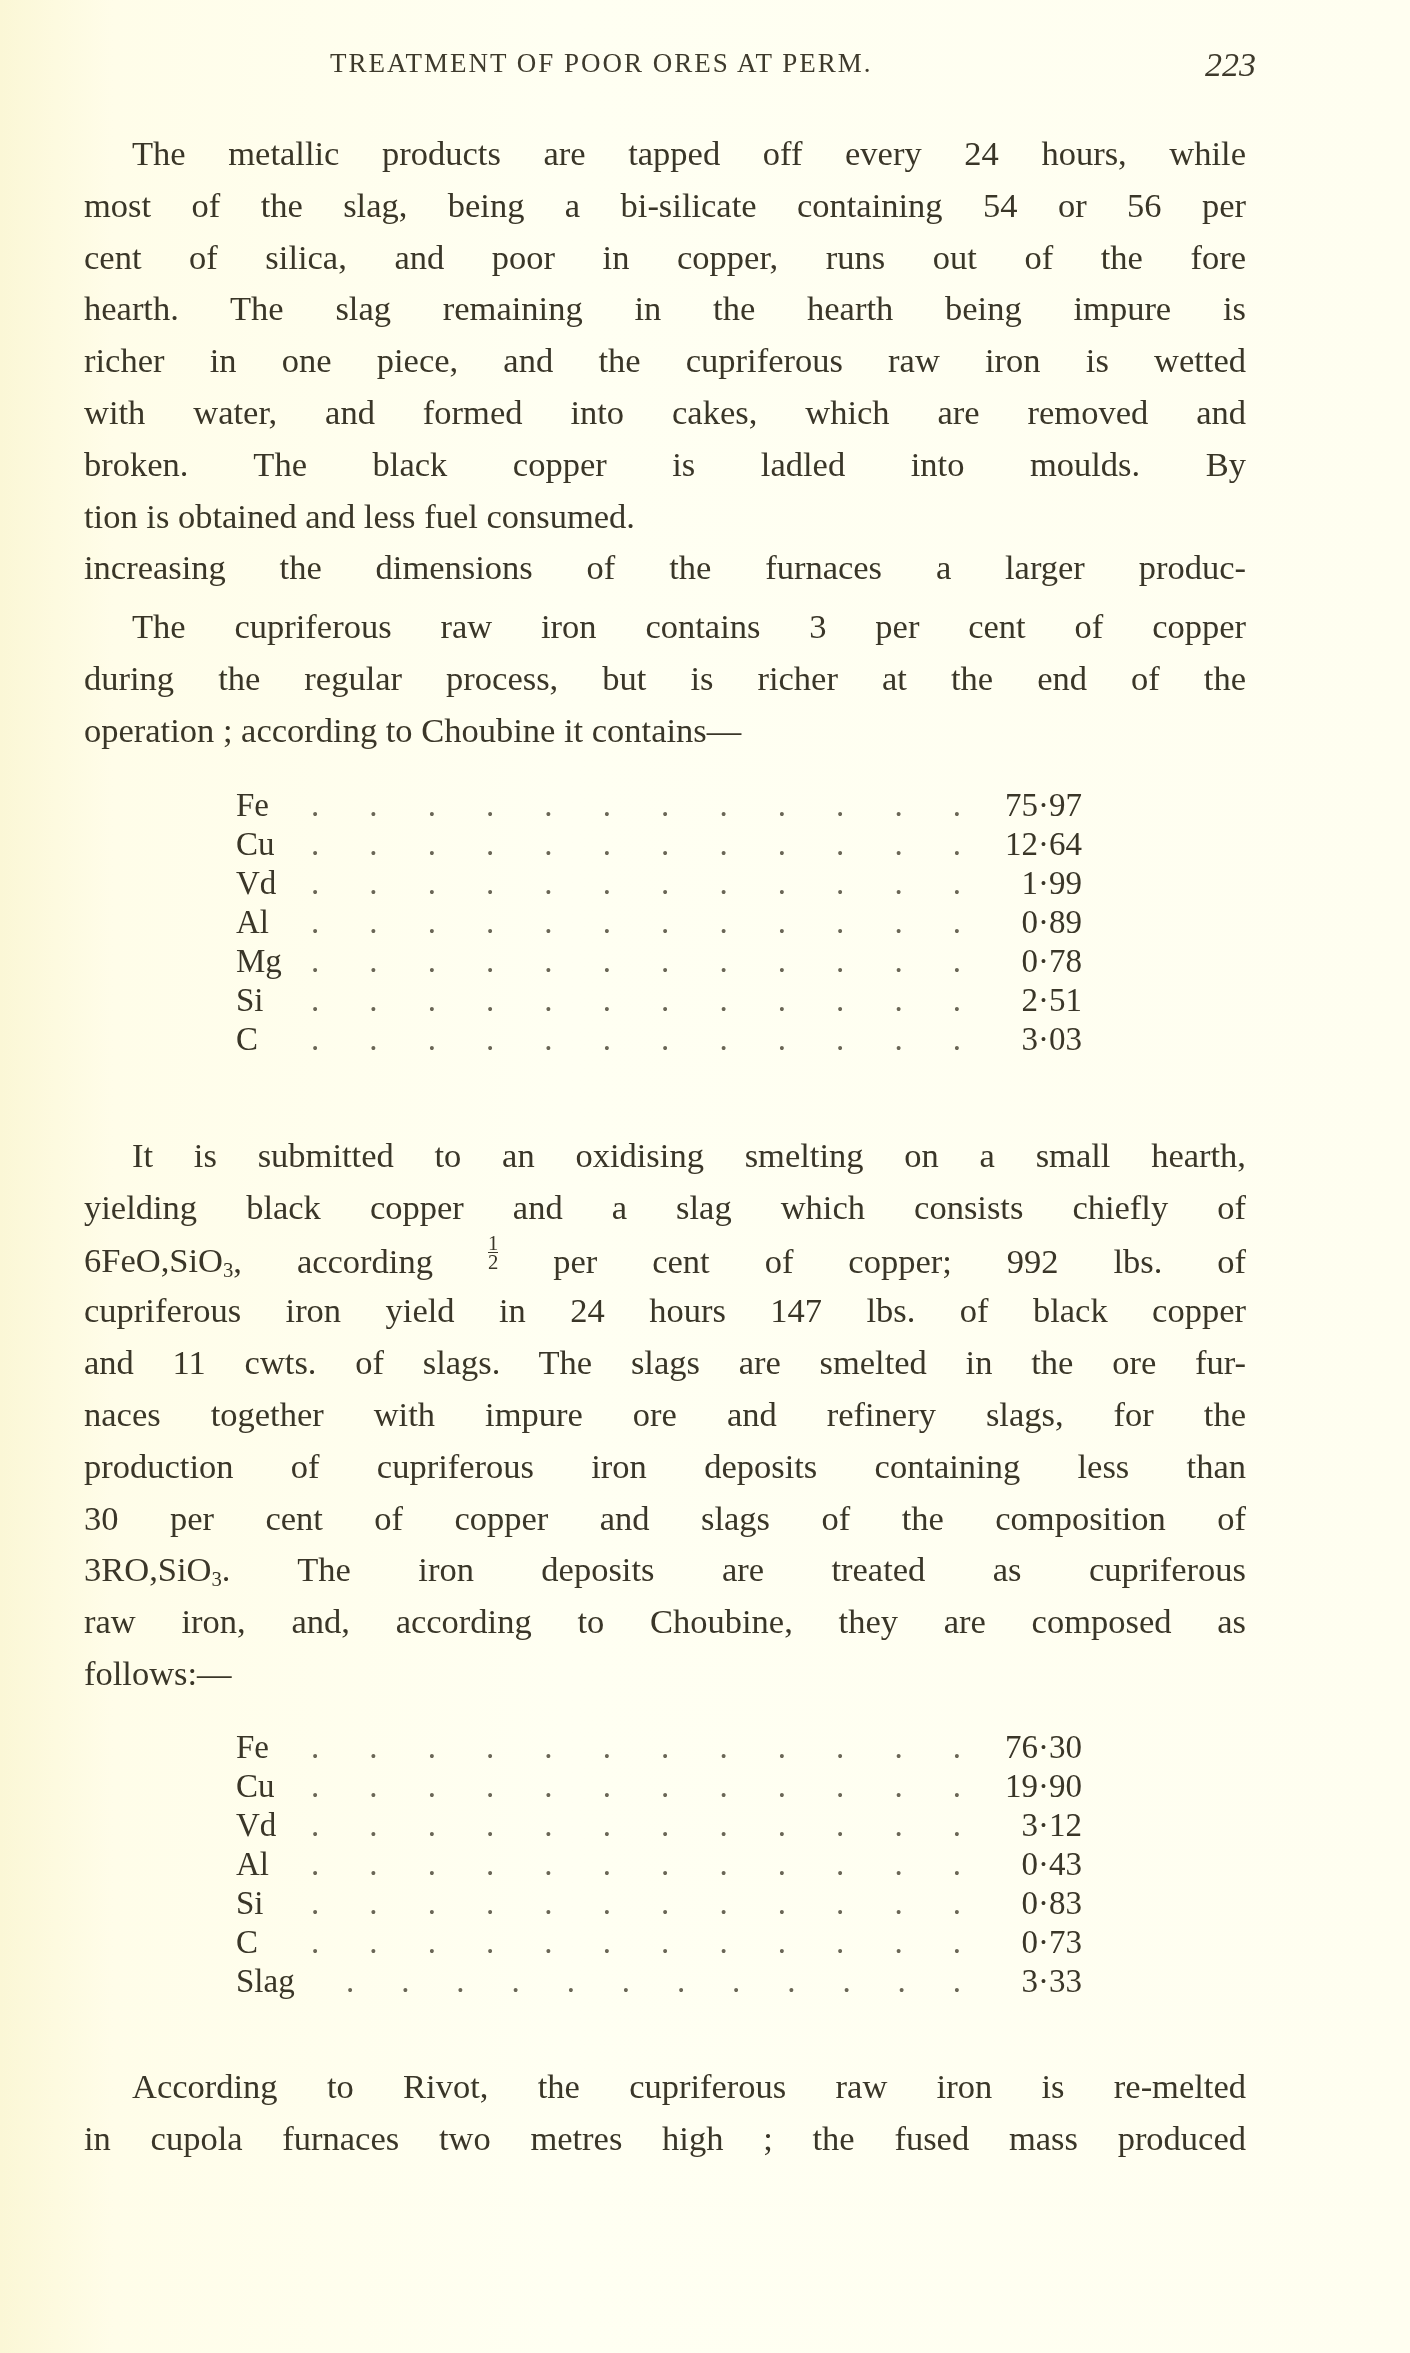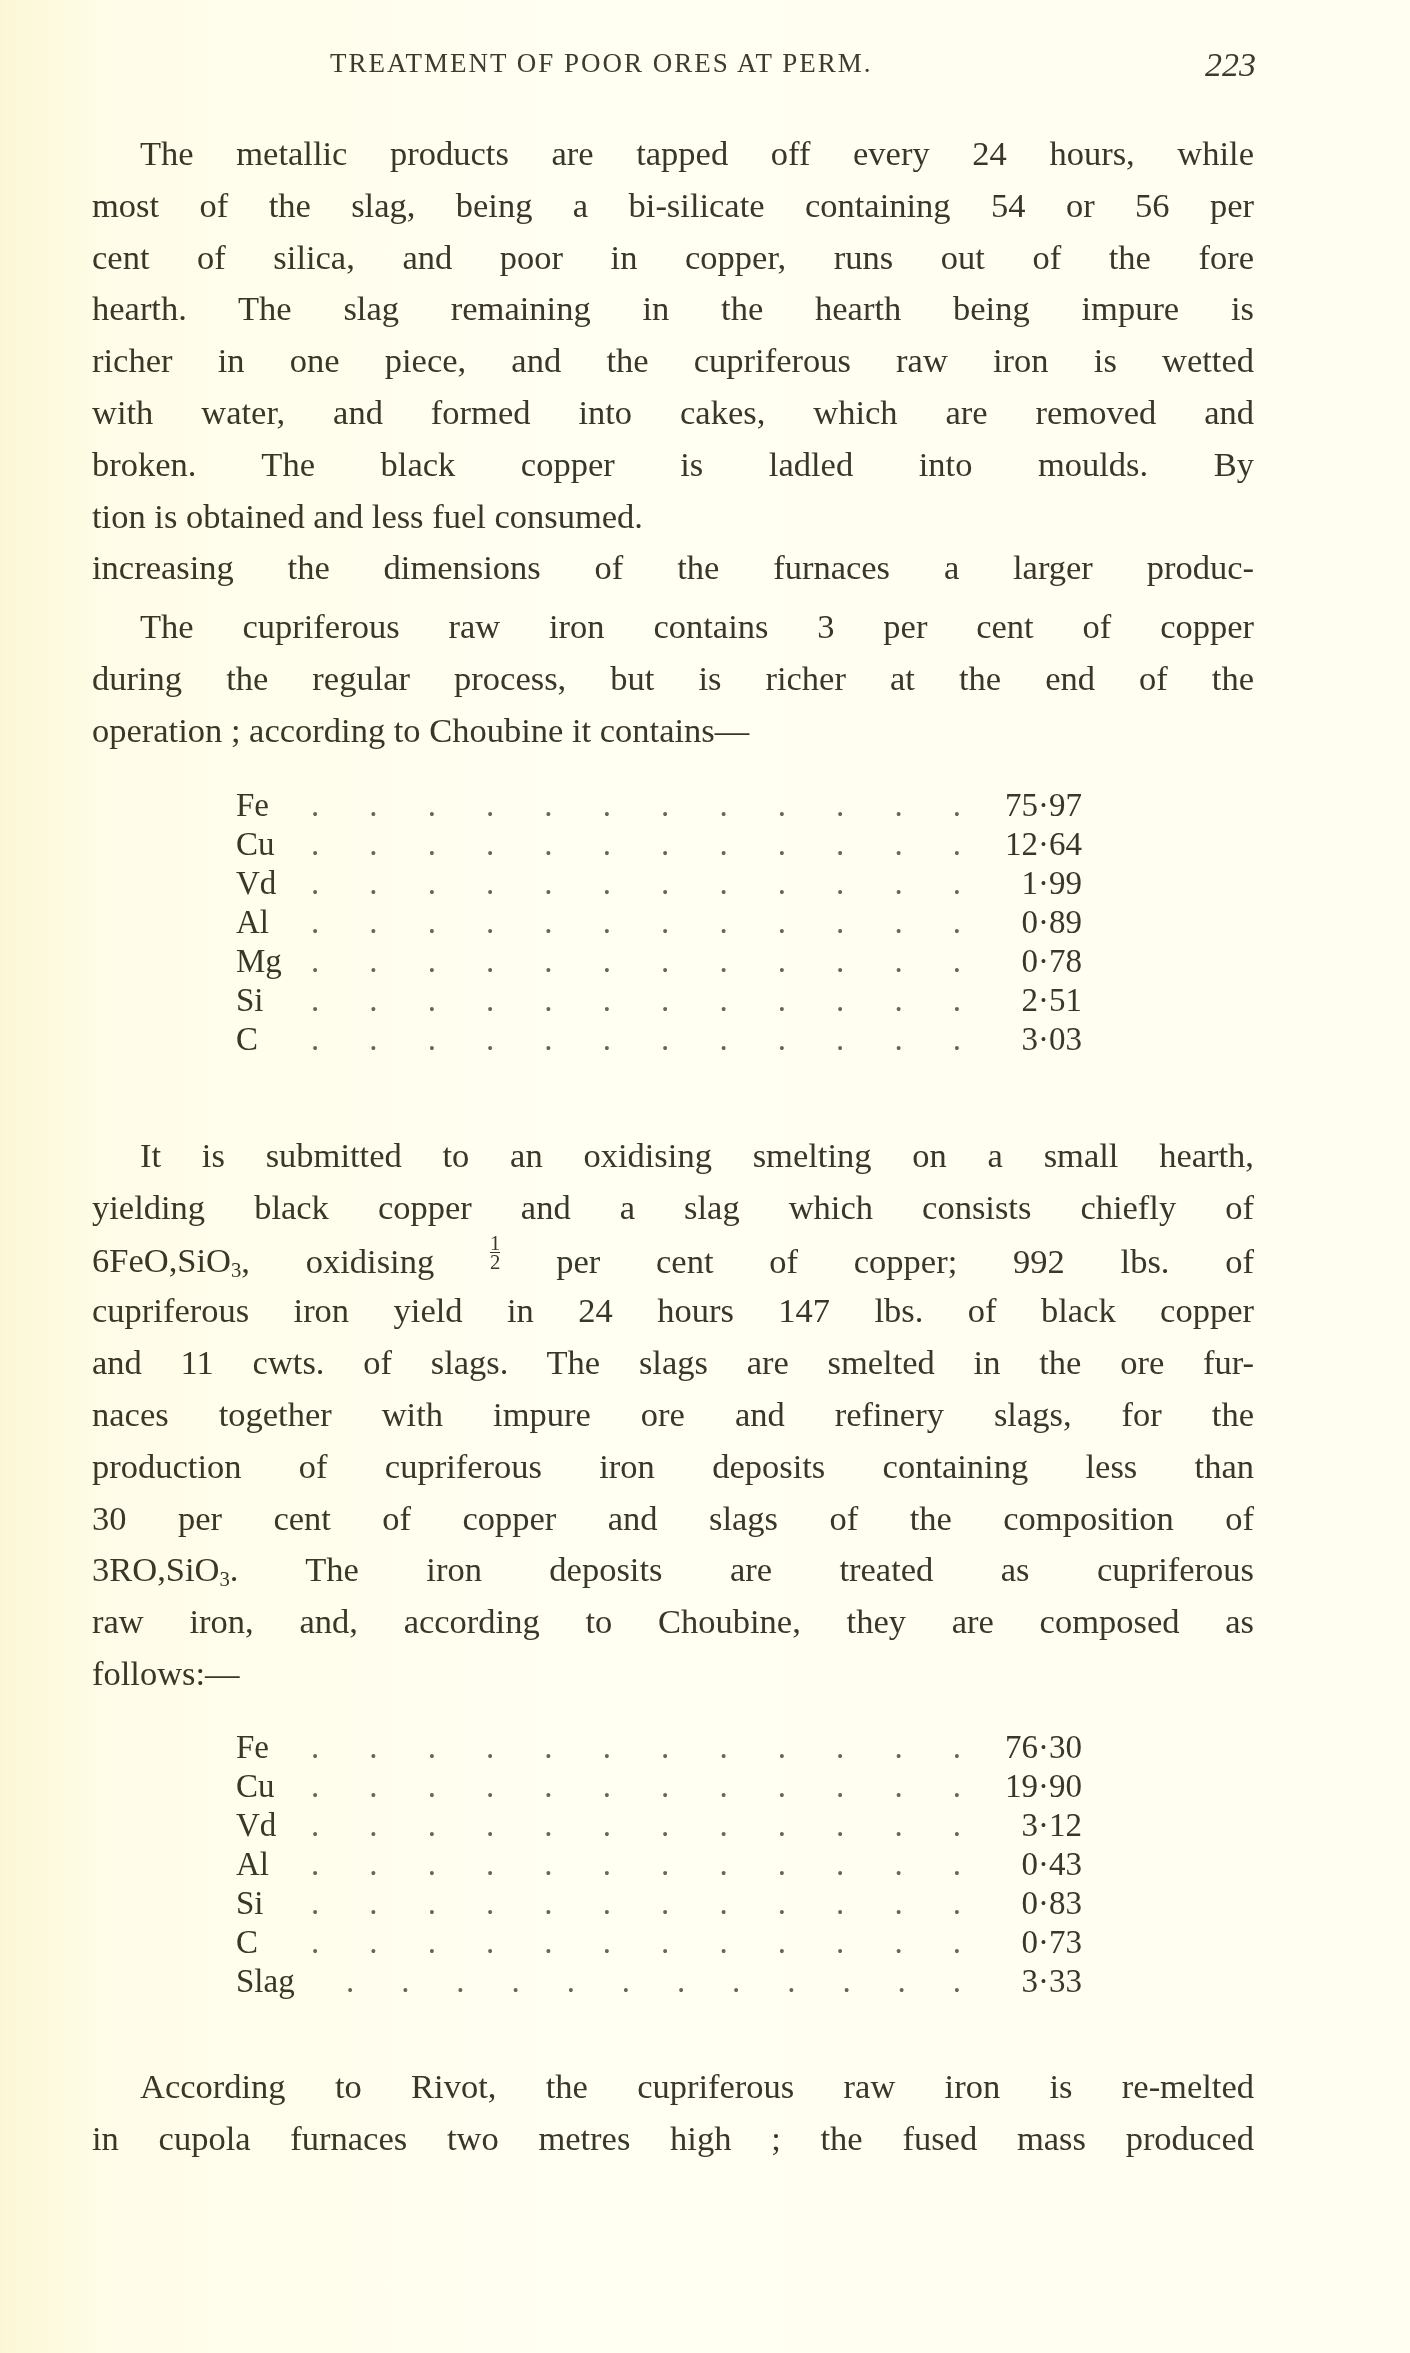--- a/index.html
+++ b/index.html
@@ -16,21 +16,21 @@
     position:absolute; left:298px; top:0; font-size:27px; letter-spacing:2px;
     font-family: "Liberation Serif", serif; color:#3e3a2c;
   }
   .page-num {
     position:absolute; left:1173px; top:-2px; font-size:34px;
     font-family: "Liberation Serif", serif; color:#3e3a2c;font-style:italic;
   }
   .para {
     position:absolute; left:84px; width:1162px;
     font-family: "Liberation Serif", serif; font-size:34.5px; line-height:51.8px;
-    text-align:justify; color:#3a3628;margin-left:8px;
+    text-align:justify; color:#3a3628;
   }
   .para .line { display:block; white-space:nowrap; text-align:justify; text-align-last:justify; height:51.8px; }
   .para .line.last { text-align-last:left; }
   .para .line.indent { padding-left:48px; }
   sub { font-size:0.6em; vertical-align:-0.25em; line-height:0; }
   .frac { font-size:0.6em; display:inline-block; vertical-align:0.15em; line-height:0.9; text-align:center; }
   .table {
     position:absolute; left:236px; width:862px;
     font-family: "Liberation Serif", serif; font-size:33px; color:#3a3628;
   }
@@ -99,21 +99,21 @@
   <div class="row">
       <span class="el">C</span>
       <span class="dots" style="text-align: justify; text-align-last: justify; white-space: normal; height: 39px;">. . . . . . . . . . . .</span>
       <span class="val">3·03</span>
     </div>
 </div>
 
 <div class="para" style="top:1130px;">
   <span class="line indent">It is submitted to an oxidising smelting on a small hearth,</span>
   <span class="line">yielding black copper and a slag which consists chiefly of</span>
-  <span class="line"><span><span>6FeO,SiO</span><sub>3</sub></span><span>, oxidising</span> <span class="frac"><span style="display:block;border-bottom:1px solid #3a3628;">1</span><span style="display:block;">2</span></span> <span>per cent of copper; 992 lbs. of</span></span>
+  <span class="line"><span><span>6FeO,SiO</span><sub>3</sub></span><span>, according</span> <span class="frac"><span style="display:block;border-bottom:1px solid #3a3628;">1</span><span style="display:block;">2</span></span> <span>per cent of copper; 992 lbs. of</span></span>
   <span class="line">cupriferous iron yield in 24 hours 147 lbs. of black copper</span>
   <span class="line">and 11 cwts. of slags. The slags are smelted in the ore fur-</span>
   <span class="line">naces together with impure ore and refinery slags, for the</span>
   <span class="line">production of cupriferous iron deposits containing less than</span>
   <span class="line">30 per cent of copper and slags of the composition of</span>
   <span class="line"><span><span>3RO,SiO</span><sub>3</sub></span><span>. The iron deposits are treated as cupriferous</span></span>
   <span class="line">raw iron, and, according to Choubine, they are composed as</span>
   <span class="line last">follows:—</span>
 </div>
 

